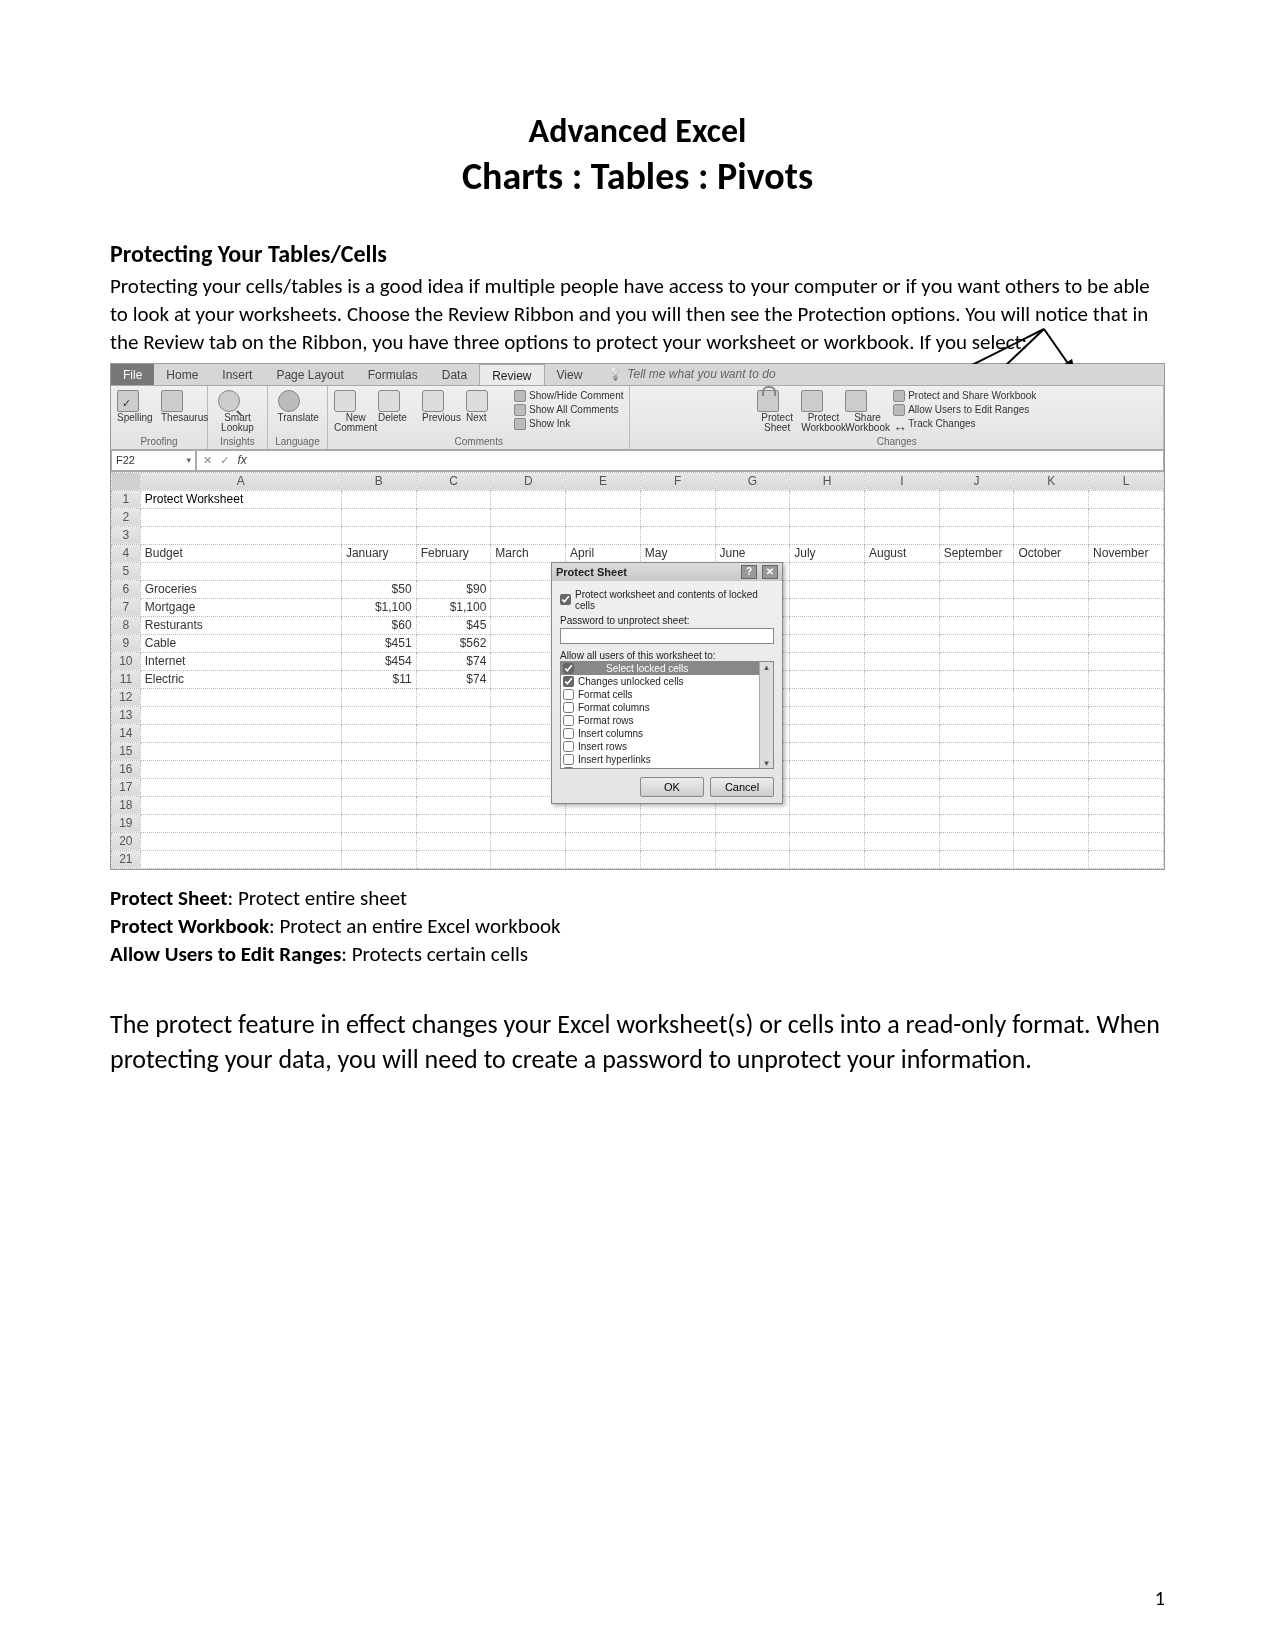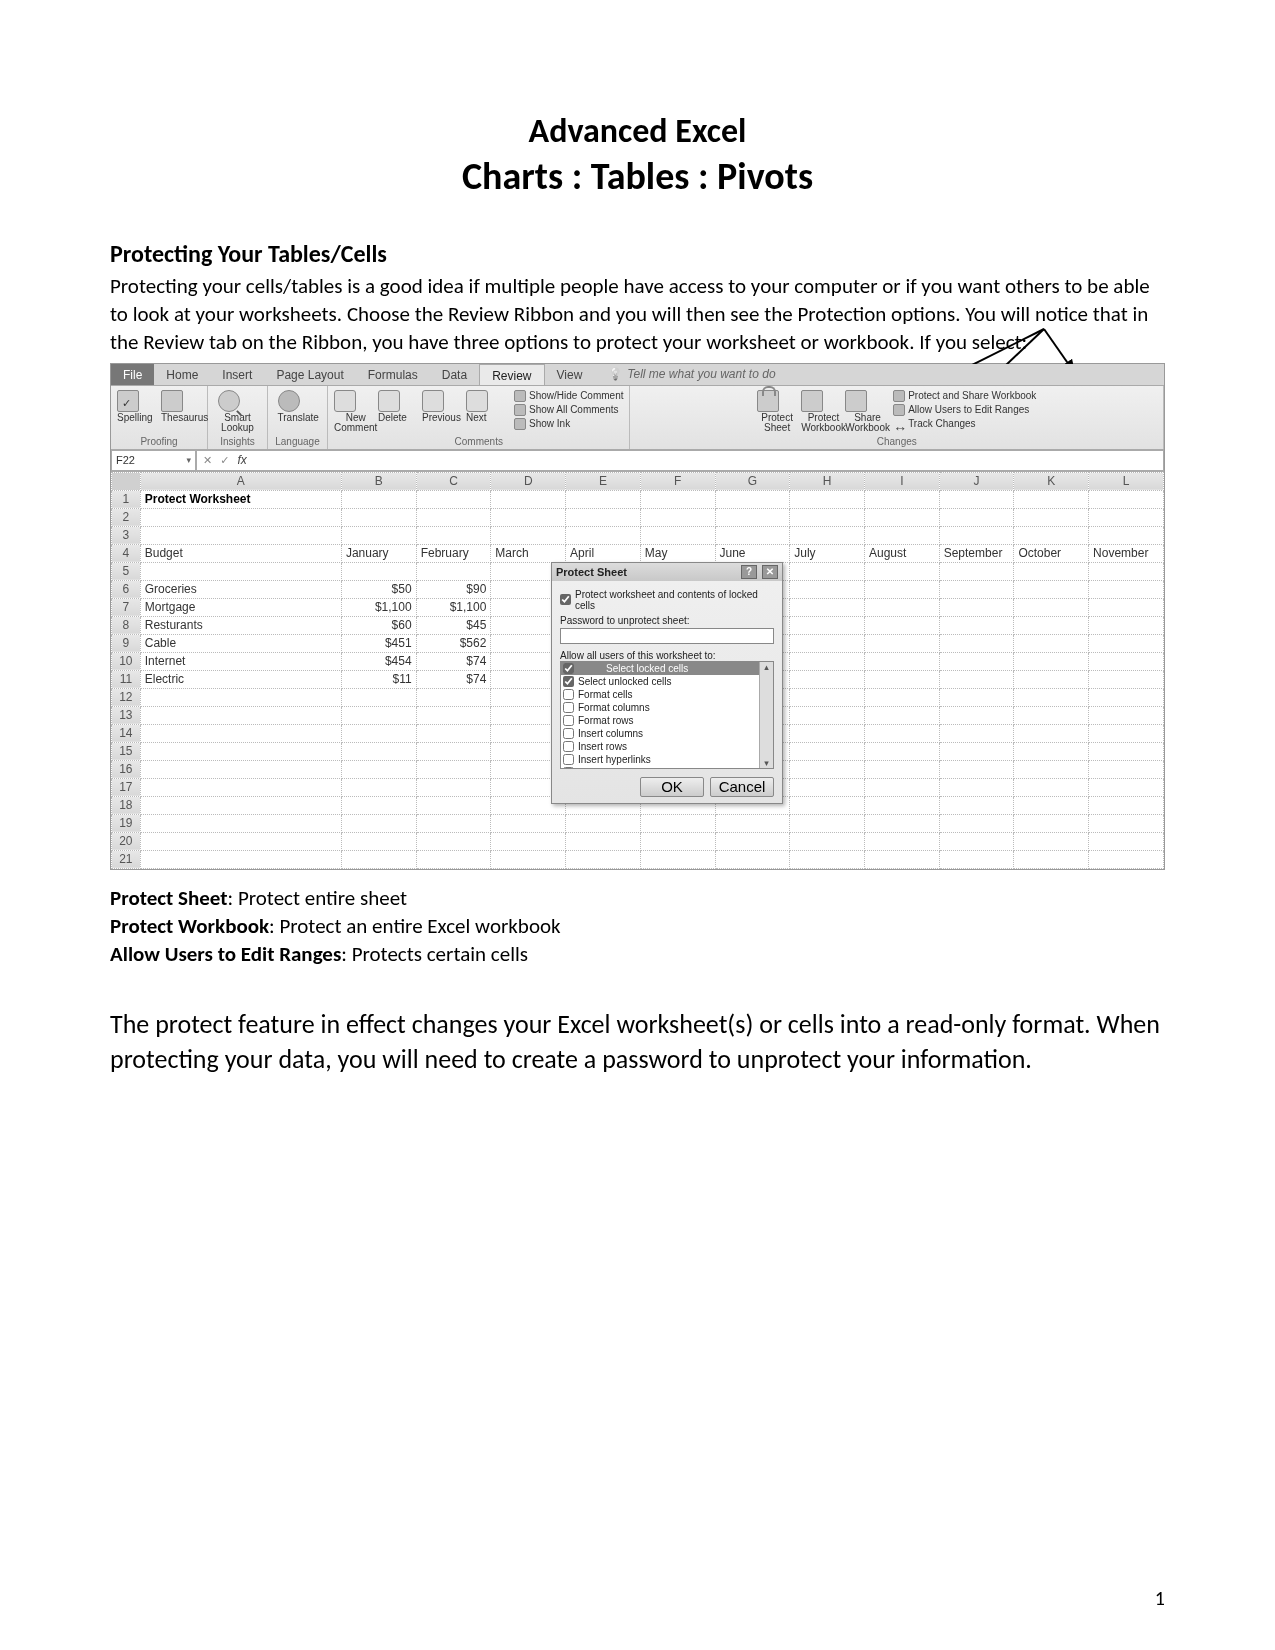--- a/index.html
+++ b/index.html
@@ -222,21 +222,21 @@
     color: #555;
     text-align: center;
   }
   .grid thead th.corner { width:20px; background:#d0d0d0; }
   .rowhdr {
     background: linear-gradient(#e8e8e8,#d8d8d8);
     text-align: center;
     color:#555;
     width:20px;
   }
-  .bold { font-weight: 700; color:#000; }
+  .bold { font-weight: 400; color:#000; }
   .right { text-align: right; }
   .col-A { width: 140px; }
   .col-mon { width: 52px; }
 
   
   .dialog {
     position: absolute;
     top: 90px;
     left: 440px;
     width: 232px;
@@ -307,21 +307,21 @@
   .dialog .listbox .sbar::after { content:"▾"; position:absolute; bottom:0; left:0; right:0; }
   .dialog .btnrow {
     display:flex;
     justify-content:flex-end;
     gap:6px;
     margin-top:8px;
   }
   .dialog .btnrow button {
     width:64px;
     height:20px;
-    font-size:15px;
+    font-size:11px;
     background:linear-gradient(#eee,#ccc);
     border:1px solid #888;
     border-radius:2px;
   }
 
   
   .arrow-svg {
     position: absolute;
     top: -40px;
     right: 60px;
@@ -861,21 +861,21 @@
           <div class="pwbox"></div>
           <div>Allow all users of this worksheet to:</div>
           <div class="listbox">
             <div id="dlg-opts">
                 <div class="item sel">
                   <input type="checkbox" checked="" style="">
                   <span>Select locked cells</span>
                 </div>
                 <div class="item">
                   <input type="checkbox" checked="" style="">
-                  <span>Select unlocked cells</span>
+                  <span>Changes unlocked cells</span>
                 </div>
                 <div class="item">
                   <input type="checkbox" style="">
                   <span>Format cells</span>
                 </div>
                 <div class="item">
                   <input type="checkbox" style="">
                   <span>Format columns</span>
                 </div>
                 <div class="item">

